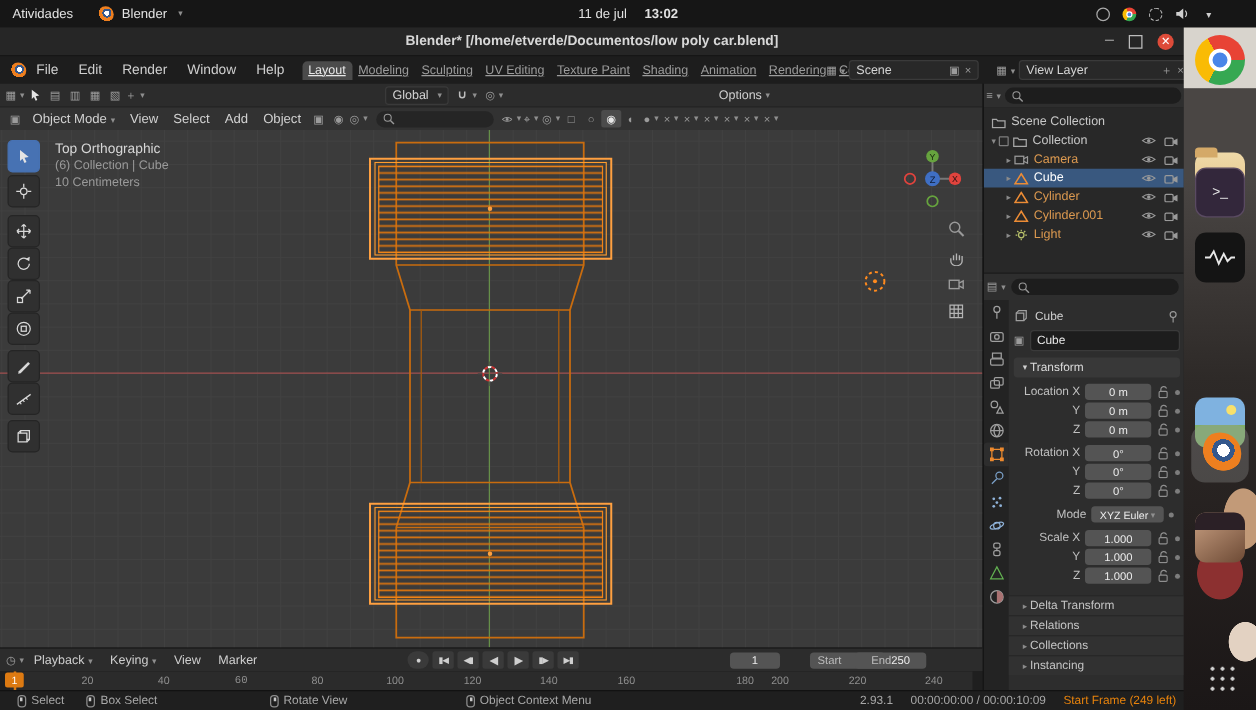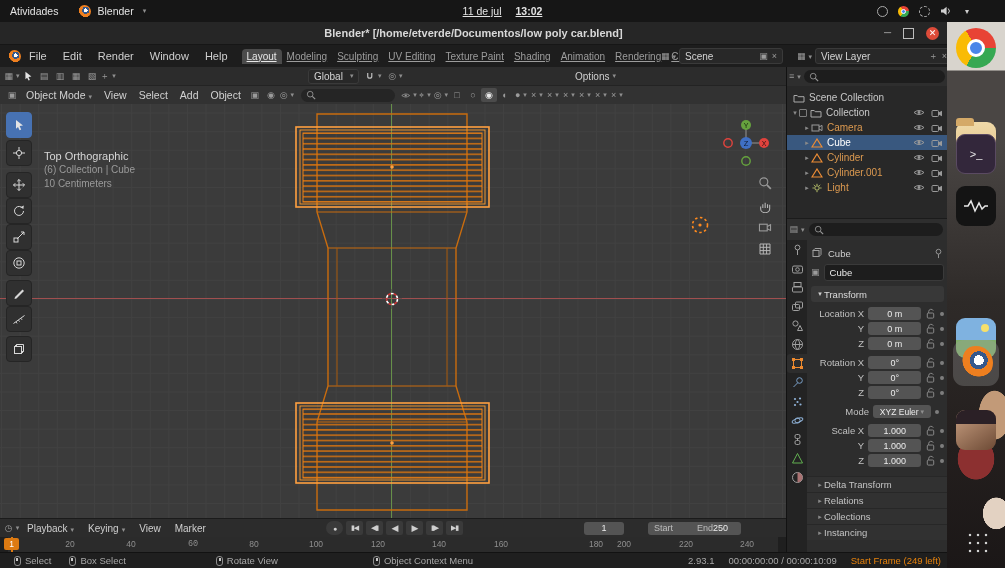--- a/index.html
+++ b/index.html
@@ -204,21 +204,21 @@
 
   <div class="abs f" id="gbar">
     <div class="seg">
         <span>Atividades</span>
       </div>
     <div class="seg" style="gap:6px;">
       <span class="blogo"></span>
       <span>Blender</span>
       <span class="cr">▾</span>
     </div>
-    <div class="abs f" style="left:50%;transform:translateX(-50%);height:18px;gap:14px;text-decoration:underline;">
+    <div class="abs f" style="left:50%;transform:translateX(-50%);height:18px;gap:14px;">
       <span>11 de jul</span>
       <span style="font-weight:bold;">13:02</span>
     </div>
     <div class="abs f" style="right:36px;height:22px;gap:10px;">
       <span class="gi"></span>
       <span class="chromemini"></span>
       <span class="gi" style="border-style:dashed;"></span>
       <span>
           <svg width="12" height="10" viewBox="0 0 12 10">
             <path d="M1 3.5 h2.2 L6.6 .8 v8.4 L3.2 6.5 H1 Z" fill="#cfcfcf"></path>
@@ -448,21 +448,21 @@
       <circle cx="10" cy="10" r="5.5" fill="none" stroke="#fff" stroke-width="1.6" stroke-dasharray="3 3"></circle>
       <circle cx="10" cy="10" r="5.5" fill="none" stroke="#c33" stroke-width="1.6" stroke-dasharray="3 3" stroke-dashoffset="3"></circle>
       <path d="M10 0 V4 M10 16 V20 M0 10 H4 M16 10 H20" stroke="#444" stroke-width="1"></path>
     </svg>
 
     <svg class="abs" style="left:688px;top:109px;" width="24" height="24" viewBox="0 0 24 24">
       <circle cx="12" cy="12" r="7.5" fill="none" stroke="#ff8a1e" stroke-width="1.6" stroke-dasharray="2.5 2.5"></circle>
       <circle cx="12" cy="12" r="1.6" fill="#ff8a1e"></circle>
     </svg>
 
-    <div class="abs" style="left:44px;top:8px;line-height:14px;margin-top:37px;">
+    <div class="abs" style="left:44px;top:8px;line-height:14px;">
       <div class="ovl1">Top Orthographic</div>
       <div class="ovl2">(6) Collection | Cube</div>
       <div class="ovl2">10 Centimeters</div>
     </div>
 
     <div class="abs tbtn act" style="left:6px;top:8px;">
         <svg width="14" height="14">
           <use href="#s-cursor"></use>
         </svg>
       </div>

